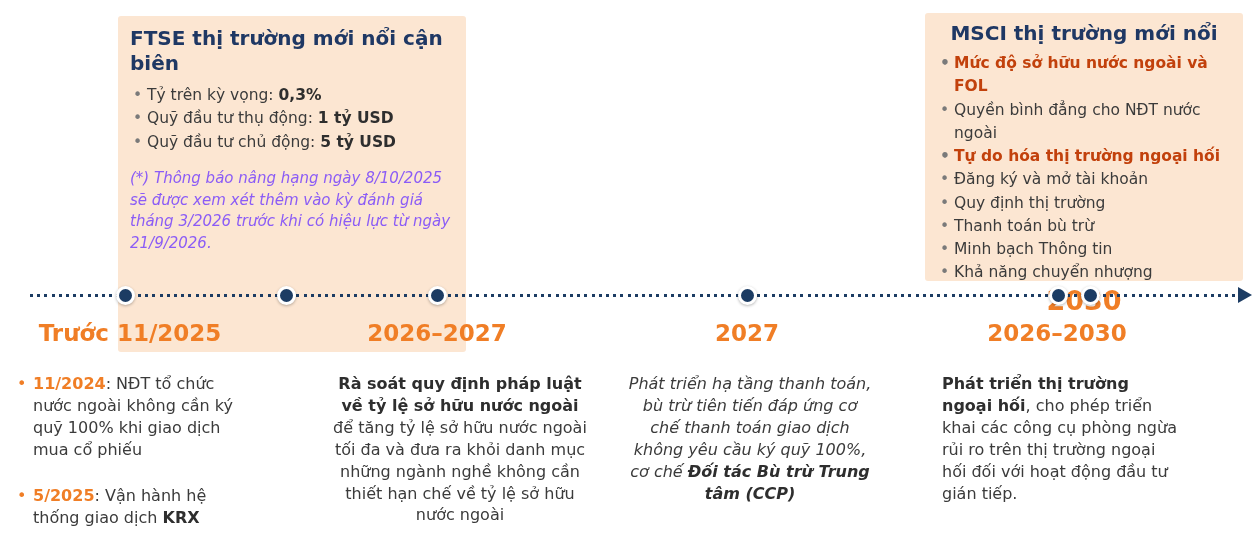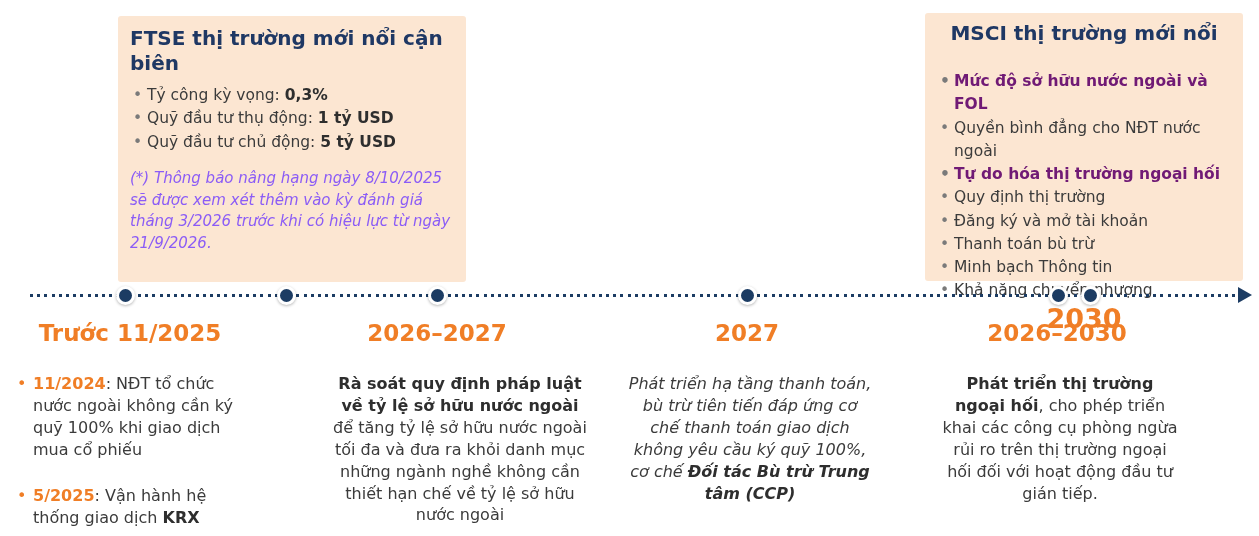--- a/index.html
+++ b/index.html
@@ -6,30 +6,30 @@
   .canvas{
     position:relative;width:1259px;height:536px;background:#ffffff;
     font-family:"DejaVu Sans","Liberation Sans",sans-serif;
     color:#3b3b3b;overflow:hidden;
   }
   
   .infobox{
     position:absolute;background:#fce6d2;border-radius:3px;
     display:flex;flex-direction:column;box-sizing:border-box;
   }
-  .ftse-box{left:118px;top:16px;width:348px;height:266px;padding:10px 14px 8px 12px;}
+  .ftse-box{left:118px;top:16px;width:348px;height:336px;padding:10px 14px 8px 12px;}
   .msci-box{left:925px;top:13px;width:318px;height:268px;padding:8px 12px 8px 12px;}
   .box-title{
     color:#1f3864;font-weight:bold;font-size:20px;line-height:1.25;margin:0 0 8px 0;
   }
-  .msci-box .box-title{text-align:center;margin-bottom:24px;}
+  .msci-box .box-title{text-align:center;margin-bottom:6px;}
   ul.box-list{list-style:none;margin:0;padding:0;font-size:15.5px;line-height:1.5;color:#3b3b3b;}
   ul.box-list li{position:relative;padding-left:17px;}
   ul.box-list li::before{content:"•";position:absolute;left:3px;color:#7a7a7a;}
-  ul.box-list li.bold{font-weight:bold;color:#701a75;}
+  ul.box-list li.bold{font-weight:bold;color:#c2410c;}
   .box-list .val{font-weight:bold;color:#2e2e2e;}
   .box-note{
     font-style:italic;font-size:15px;line-height:1.45;color:#8b5cf6;margin-top:14px;
   }
   .box-date{
     margin-top:auto;text-align:center;color:#f07e26;font-weight:bold;font-size:27px;
     padding-bottom:4px;
   }
   
   .timeline-line{
@@ -51,51 +51,51 @@
   .phase-header{
     position:absolute;top:320px;text-align:center;color:#f07e26;font-weight:bold;font-size:23px;
   }
   .ph-1{left:15px;width:230px;} .ph-2{left:327px;width:220px;}
   .ph-3{left:637px;width:220px;} .ph-4{left:947px;width:220px;}
   
   .phase-body{position:absolute;top:373px;font-size:16px;line-height:1.37;color:#3b3b3b;}
   .pb-1{left:15px;width:228px;}
   .pb-2{left:312px;width:256px;text-align:center;margin-left:20px;}
   .pb-3{left:627px;width:246px;text-align:center;font-style:italic;}
-  .pb-4{left:942px;width:236px;text-align:center;}
+  .pb-4{left:942px;width:236px;text-align:left;}
   ul.phase-list{list-style:none;margin:0;padding:0;}
   ul.phase-list li{position:relative;padding-left:18px;}
   ul.phase-list li + li{margin-top:24px;}
   ul.phase-list li::before{content:"•";position:absolute;left:2px;color:#f07e26;}
   .date-lead{color:#f07e26;font-weight:bold;}
   .b{font-weight:bold;color:#2e2e2e;}
 </style>
 </head>
 <body>
 
 <div class="canvas">
 
   <div class="infobox ftse-box">
     <div class="box-title">FTSE thị trường mới nổi cận biên</div>
     <ul class="box-list">
-      <li><span>Tỷ công kỳ vọng: </span><span class="val">0,3%</span></li>
+      <li><span>Tỷ trên kỳ vọng: </span><span class="val">0,3%</span></li>
       <li><span>Quỹ đầu tư thụ động: </span><span class="val">1 tỷ USD</span></li>
       <li><span>Quỹ đầu tư chủ động: </span><span class="val">5 tỷ USD</span></li>
     </ul>
     <div class="box-note">(*) Thông báo nâng hạng ngày 8/10/2025 sẽ được xem xét thêm vào kỳ đánh giá tháng 3/2026 trước khi có hiệu lực từ ngày 21/9/2026.</div>
   </div>
 
   <div class="infobox msci-box">
     <div class="box-title">MSCI thị trường mới nổi</div>
     <ul class="box-list">
       <li class="bold">Mức độ sở hữu nước ngoài và FOL</li>
       <li>Quyền bình đẳng cho NĐT nước ngoài</li>
       <li class="bold">Tự do hóa thị trường ngoại hối</li>
+      <li>Đăng ký và mở tài khoản</li>
       <li>Quy định thị trường</li>
-      <li>Đăng ký và mở tài khoản</li>
       <li>Thanh toán bù trừ</li>
       <li>Minh bạch Thông tin</li>
       <li>Khả năng chuyển nhượng</li>
     </ul>
     <div class="box-date">2030</div>
   </div>
 
   <div class="timeline-line"></div>
   <div class="timeline-arrow"></div>
   <div class="t-dot dot-1"></div>

